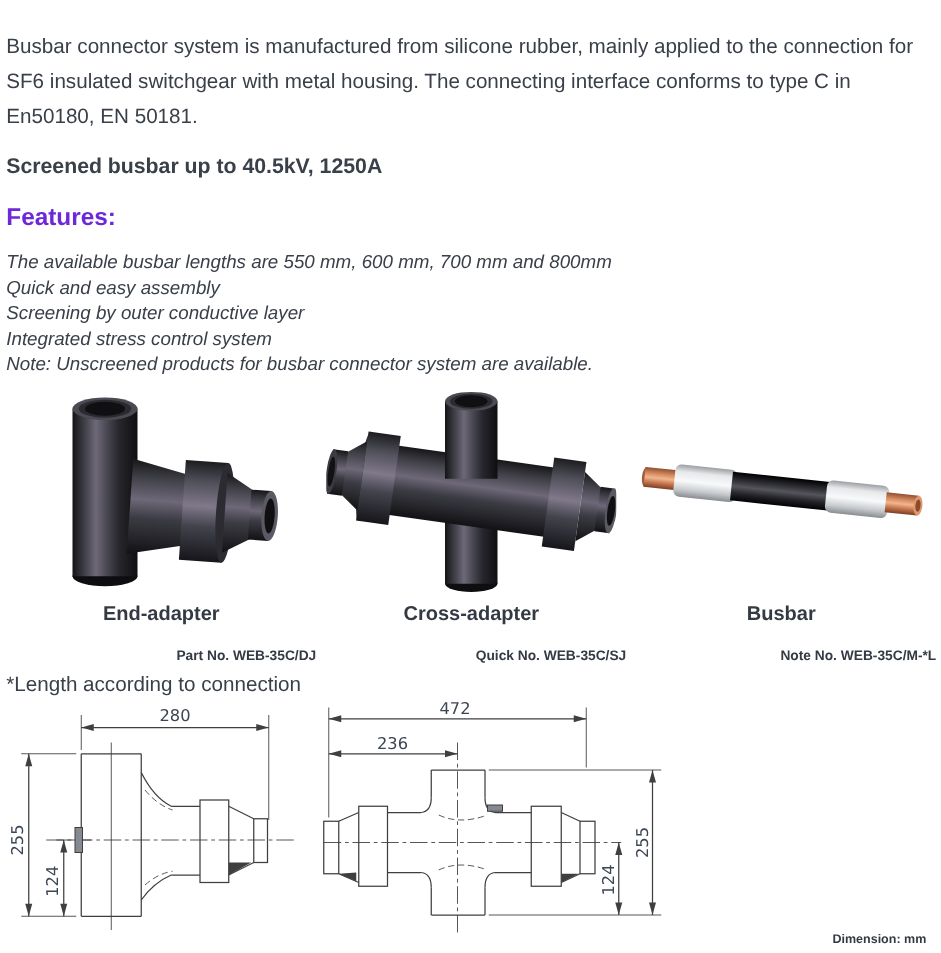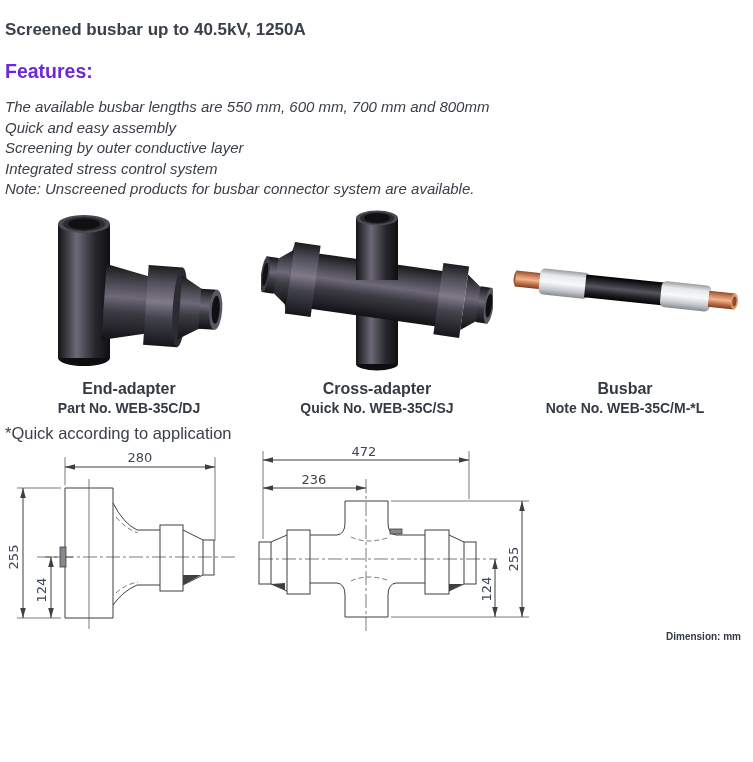--- a/index.html
+++ b/index.html
@@ -11,38 +11,39 @@
     padding:6px 4px 0 5px;
   }
   .intro { font-size:16.5px; line-height:28px; width:747px; }
   .subtitle { margin-top:14px; font-weight:700; font-size:17px; }
   .features-heading { margin-top:20px; font-size:19.5px; font-weight:700; color:#6d28d9; }
   .features-list { margin-top:14px; font-size:15px; line-height:20.5px;font-style:italic; }
   .products { display:flex; margin-top:6px; }
   .product { width:251px; text-align:center; }
   .product svg { display:block; margin:0 auto; }
   .product-name { font-weight:700; font-size:16px; margin-top:4px; color:#343a43; }
-  .product-part { font-weight:700; font-size:14px; margin-top:2px; color:#343a43; }
+  .product-part { font-weight:700; font-size:11px; margin-top:18px; color:#343a43;text-align:right; }
   .footnote { font-size:16.5px; margin-top:8px; color:#3a4049; }
   .drawings { display:flex; gap:10px; margin-top:0; margin-left:2px; align-items:flex-start; }
   .dim-note { text-align:right; font-weight:700; font-size:10px; margin-top:-12px; padding-right:8px; color:#343a43; }
 
   
   .ln   { stroke:#3f3f3f; fill:none; stroke-width:1; }
   .thin { stroke:#3f3f3f; fill:none; stroke-width:0.7; }
   .cl   { stroke:#3f3f3f; fill:none; stroke-width:0.7; stroke-dasharray:14 3 3 3; }
   .dash { stroke:#5a5a5a; fill:none; stroke-width:0.8; stroke-dasharray:5 3; }
   .arr  { fill:#3f3f3f; stroke:none; }
   .dimtext { font-family:"DejaVu Sans", sans-serif; font-size:13px; fill:#3d4654; }
 </style>
 </head>
 <body>
 
 <div>
 
+  <p class="intro">Busbar connector system is manufactured from silicone rubber, mainly applied to the connection for SF6 insulated switchgear with metal housing. The connecting interface conforms to type C in En50180, EN 50181.</p>
 
   <div class="subtitle">Screened busbar up to 40.5kV, 1250A</div>
 
   <div class="features-heading">Features:</div>
   <div class="features-list">
     <div>The available busbar lengths are 550 mm, 600 mm, 700 mm and 800mm</div>
     <div>Quick and easy assembly</div>
     <div>Screening by outer conductive layer</div>
     <div>Integrated stress control system</div>
     <div>Note: Unscreened products for busbar connector system are available.</div>
@@ -190,21 +191,21 @@
           <ellipse cx="226" cy="84" rx="2" ry="5" fill="#8a4a2c"></ellipse>
         </g>
       </svg>
       <figcaption>
         <div class="product-name">Busbar</div>
         <div class="product-part">Note No. WEB-35C/M-*L</div>
       </figcaption>
     </figure>
   </div>
 
-  <div class="footnote">*Quick according to application</div>
+  <div class="footnote">*Length according to connection</div>
 
   <div class="drawings">
 
     <svg width="240" height="200" viewBox="0 0 240 200">
 
       <line class="thin" x1="58" y1="14" x2="58" y2="42"></line>
       <line class="thin" x1="208" y1="14" x2="208" y2="98"></line>
       <line class="ln" x1="58" y1="24" x2="208" y2="24"></line>
       <polygon class="arr" points="58,24 68,21.2 68,26.8"></polygon>
       <polygon class="arr" points="208,24 198,21.2 198,26.8"></polygon>

